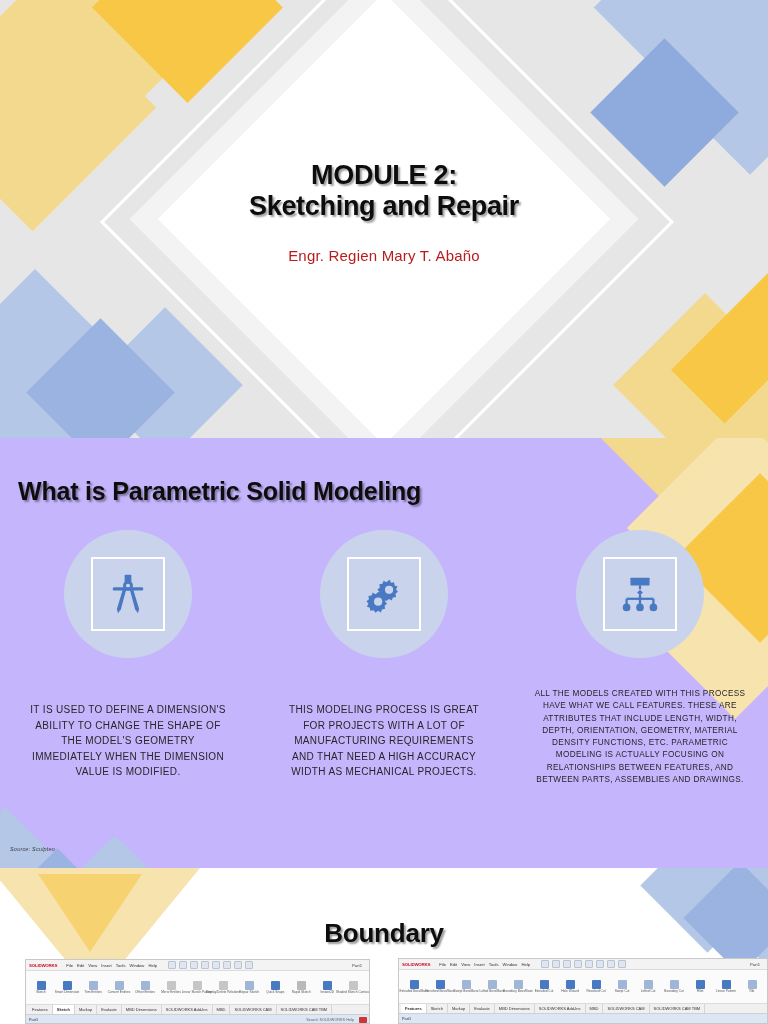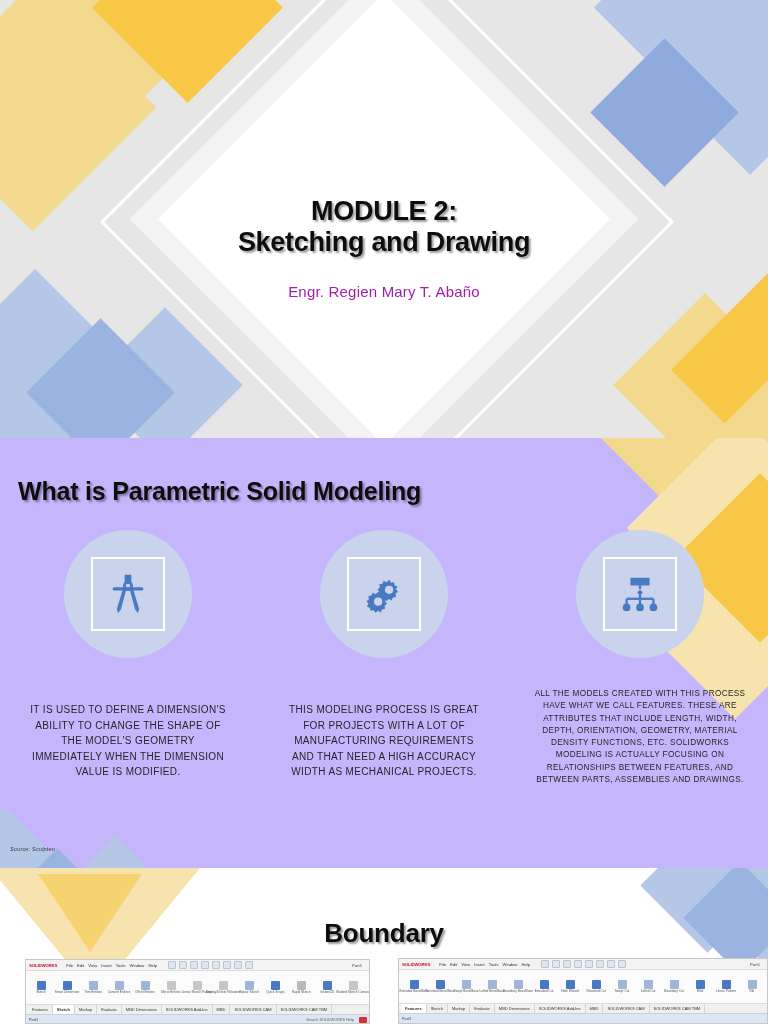--- a/index.html
+++ b/index.html
@@ -52,24 +52,23 @@
   .s1-text{
     position:absolute;left:0;top:0;width:768px;height:438px;
     display:flex;flex-direction:column;align-items:center;justify-content:flex-start;
     padding-top:160px;box-sizing:border-box;
   }
   .s1-title{
     font-size:27px;font-weight:bold;color:#0d0d0d;line-height:1.16;
     text-align:center;letter-spacing:-0.3px;
     text-shadow:2px 2px 2px rgba(0,0,0,0.38);
     max-width:480px;
-    margin-top:36px;
   }
   .s1-sub{
-    margin-top:24px;font-size:15px;color:#a21caf;text-align:center;
+    margin-top:24px;font-size:15px;color:#b91c1c;text-align:center;
     letter-spacing:0.2px;
   }
 
   
   .slide2{
     position:absolute;left:0;top:438px;width:768px;height:430px;
     background:#c4b5fd;overflow:hidden;padding-left:45px;
   }
   .s2-y-top{left:600px;top:-128px;width:180px;height:180px;background:#f2d98e;}
   .s2-y-r1{left:660px;top:10px;width:160px;height:160px;background:#f7e3ae;}
@@ -218,21 +217,21 @@
     <div class="sq s1-y5"></div>
     <div class="sq s1-y6"></div>
 
     <div class="s1-whiteline"></div>
     <div class="s1-whiteband"></div>
     <div class="s1-white"></div>
 
     <div class="s1-text">
       <div class="s1-title">
         <div>MODULE 2:</div>
-        <div>Sketching and Drawing</div>
+        <div>Sketching and Repair</div>
       </div>
       <div class="s1-sub">Engr. Regien Mary T. Abaño</div>
     </div>
   </section>
 
   <section class="slide2">
     <div class="sq s2-y-top"></div>
     <div class="sq s2-y-r1"></div>
     <div class="sq s2-y-r3"></div>
     <div class="sq s2-y-r2"></div>
@@ -297,21 +296,21 @@
                   <line x1="24" y1="29" x2="24" y2="35" stroke-width="2.4"></line>
                   <line x1="38" y1="29" x2="38" y2="35" stroke-width="2.4"></line>
                   <circle cx="10" cy="38" r="4" stroke="none"></circle>
                   <circle cx="24" cy="38" r="4" stroke="none"></circle>
                   <circle cx="38" cy="38" r="4" stroke="none"></circle>
                 </g>
               </svg>
             </span>
           </div>
         </div>
-        <p class="s2-body c3">ALL THE MODELS CREATED WITH THIS PROCESS HAVE WHAT WE CALL FEATURES. THESE ARE ATTRIBUTES THAT INCLUDE LENGTH, WIDTH, DEPTH, ORIENTATION, GEOMETRY, MATERIAL DENSITY FUNCTIONS, ETC. SOLIDWORKS MODELING IS ACTUALLY FOCUSING ON RELATIONSHIPS BETWEEN FEATURES, AND BETWEEN PARTS, ASSEMBLIES AND DRAWINGS.</p>
+        <p class="s2-body c3">ALL THE MODELS CREATED WITH THIS PROCESS HAVE WHAT WE CALL FEATURES. THESE ARE ATTRIBUTES THAT INCLUDE LENGTH, WIDTH, DEPTH, ORIENTATION, GEOMETRY, MATERIAL DENSITY FUNCTIONS, ETC. PARAMETRIC MODELING IS ACTUALLY FOCUSING ON RELATIONSHIPS BETWEEN FEATURES, AND BETWEEN PARTS, ASSEMBLIES AND DRAWINGS.</p>
       </div>
 
     </div>
 
     <div class="s2-source">Source: Sculpteo</div>
   </section>
 
   <section class="slide3">
     <div class="tri s3-tri1"></div>
     <div class="tri s3-tri2"></div>

